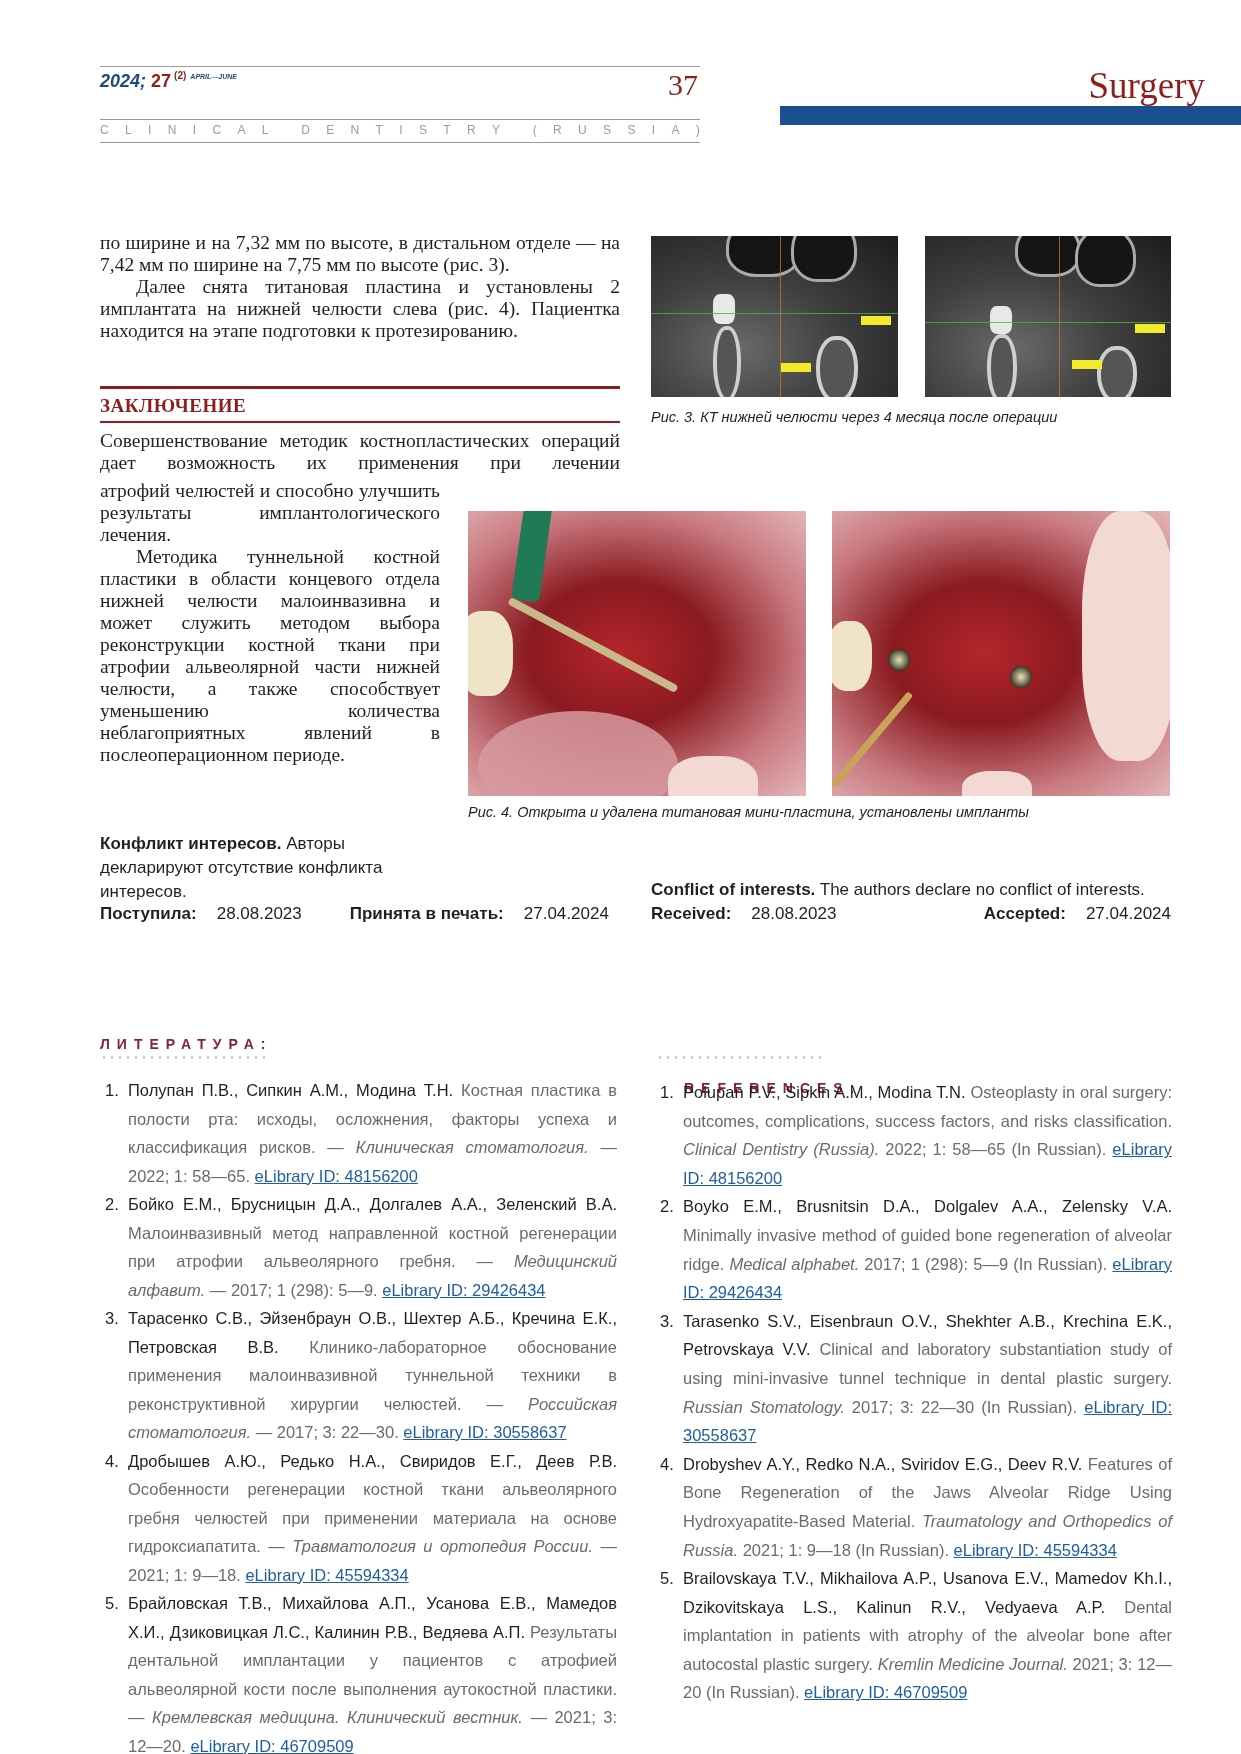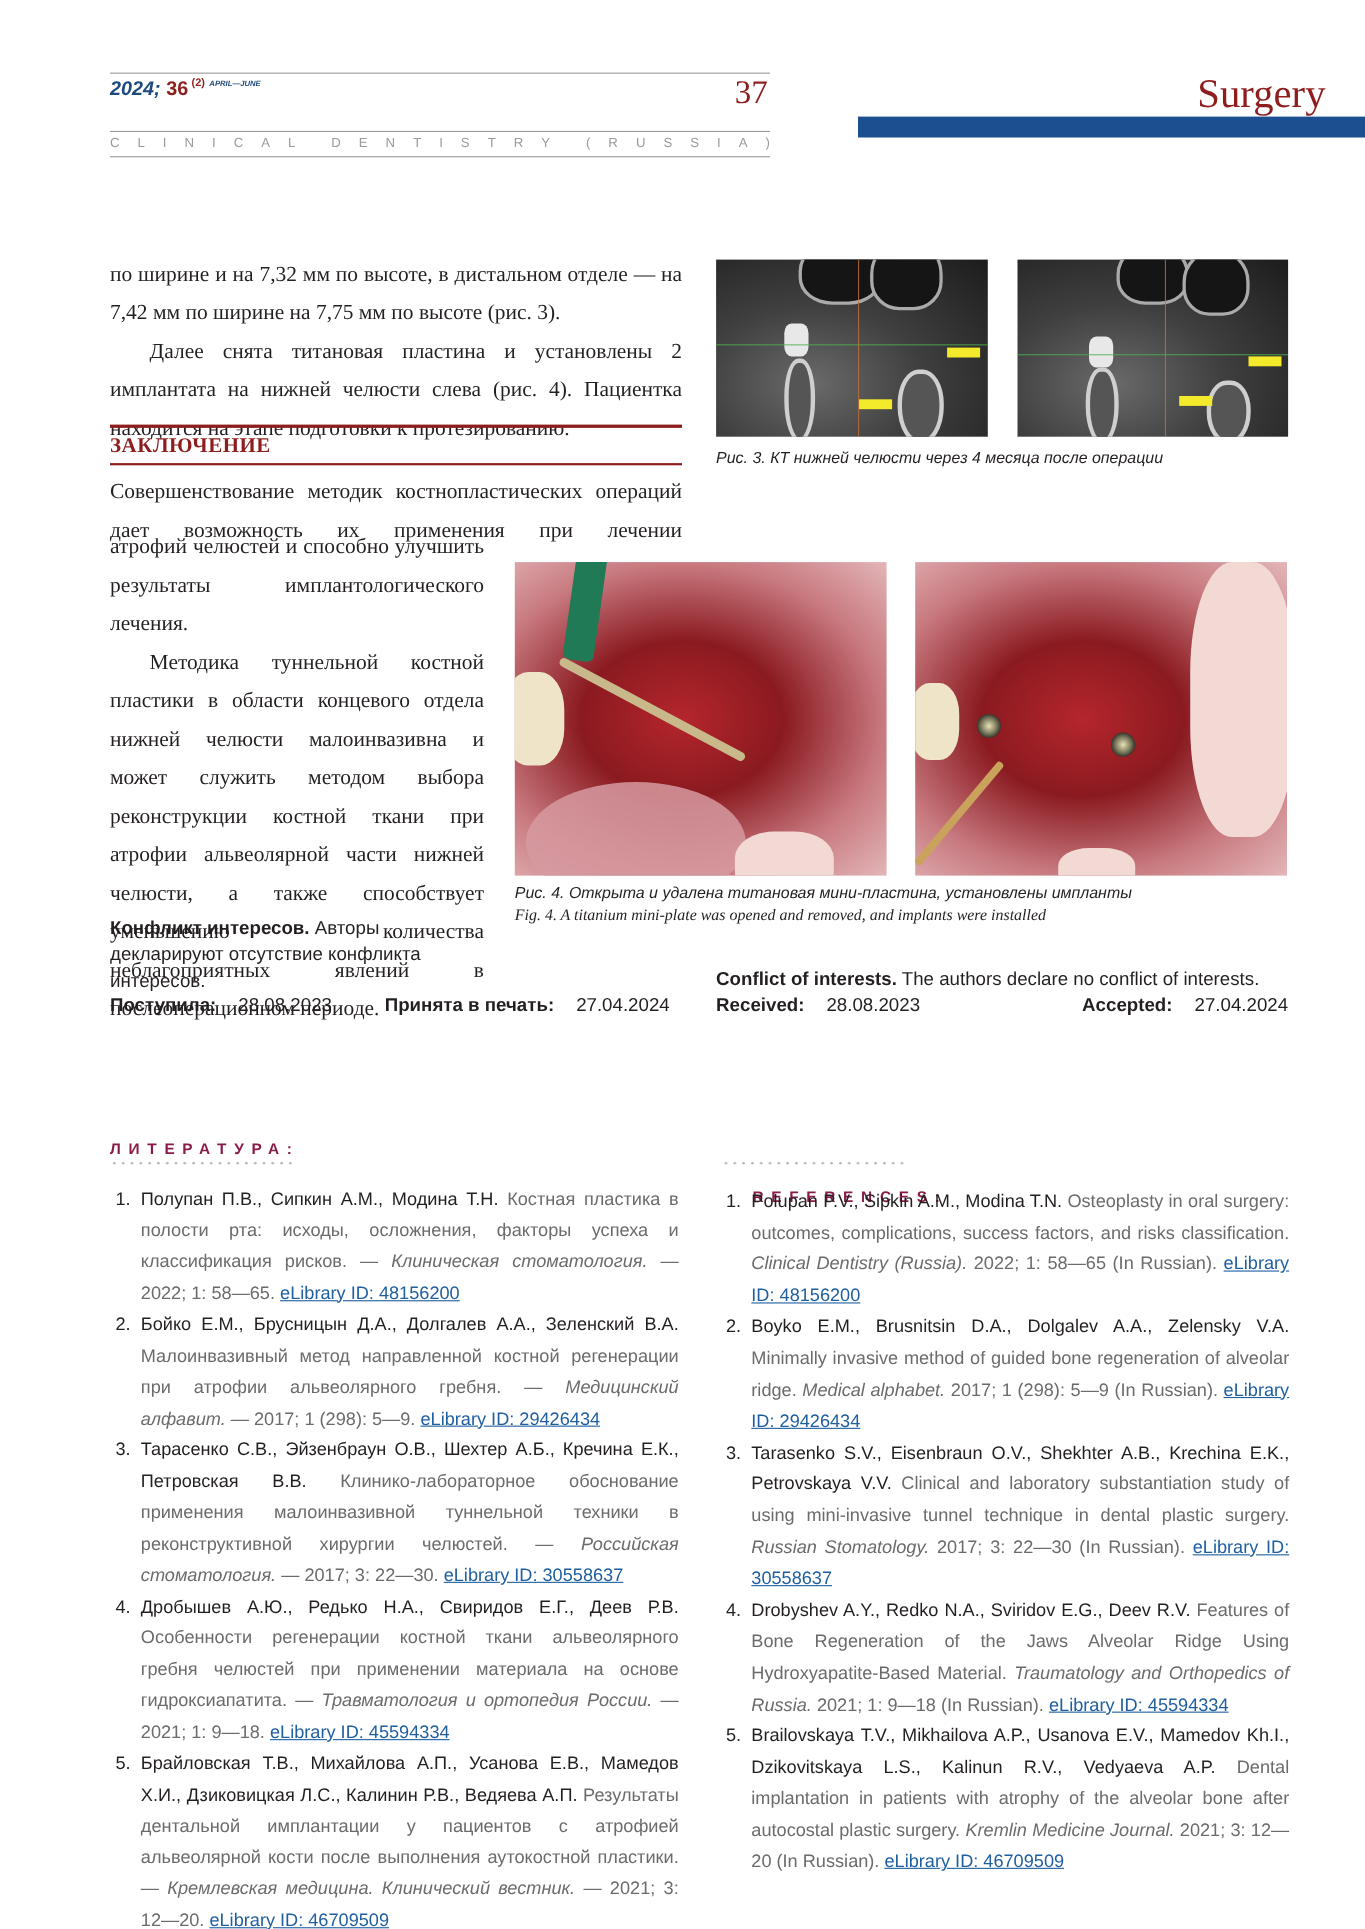--- a/index.html
+++ b/index.html
@@ -16,21 +16,21 @@
   .hdr-page { position: absolute; left: 668px; top: 68px; font-family: "Liberation Serif", serif; font-size: 30px; color: #8e1e1e; }
   .hdr-midline { position: absolute; left: 100px; top: 119px; width: 600px; height: 1px; background: #9a9a9a; }
   .hdr-journal { position: absolute; left: 100px; top: 123px; width: 600px; font-family: "Liberation Sans", sans-serif;
                  font-size: 12px; color: #9a9a9a; display: flex; justify-content: space-between; letter-spacing: 0; }
   .hdr-journal span { display: inline-block; }
   .hdr-botline { position: absolute; left: 100px; top: 142px; width: 600px; height: 1px; background: #9a9a9a; }
   .hdr-section { position: absolute; right: 36px; top: 64px; font-family: "Liberation Serif", serif; font-size: 37px; color: #8e1e1e; }
   .hdr-bar { position: absolute; left: 780px; top: 106px; width: 461px; height: 19px; background: #1b4f8f; }
 
   
-  .body-text { font-family: "Liberation Serif", serif; font-size: 19.5px; line-height: 35px; color: #231f20; text-align: justify; margin: 0; }
+  .body-text { font-family: "Liberation Serif", serif; font-size: 19.5px; line-height: 22px; color: #231f20; text-align: justify; margin: 0; }
   .col-left-top { position: absolute; left: 100px; top: 232px; width: 520px; }
   .indent { text-indent: 36px; }
 
   .concl-rule-top { position: absolute; left: 100px; top: 386px; width: 520px; height: 3px; background: #8e1e1e; }
   .concl-title { position: absolute; left: 100px; top: 395px; font-family: "Liberation Serif", serif; font-weight: bold; font-size: 19px; color: #8e1e1e; letter-spacing: 0.5px; }
   .concl-rule-bot { position: absolute; left: 100px; top: 421px; width: 520px; height: 2px; background: #8e1e1e; }
 
   .concl-full { position: absolute; left: 100px; top: 430px; width: 520px; }
   .concl-narrow { position: absolute; left: 100px; top: 480px; width: 340px; }
 
@@ -77,21 +77,21 @@
   .ref-list a { color: #1f5fa0; text-decoration: underline; }
   .ref-ru { left: 105px; top: 1076px; width: 512px; }
   .ref-en { left: 660px; top: 1078px; width: 512px; line-height: 28.6px; }
 </style>
 </head>
 <body>
 
 <div class="hdr-topline"></div>
 <div class="hdr-issue">
   <span class="yr">2024;</span>
-  <span class="vol">36</span><span class="num">(2)</span><span class="period">APRIL—JUNE</span>
+  <span class="vol">27</span><span class="num">(2)</span><span class="period">APRIL—JUNE</span>
 </div>
 <div class="hdr-page">37</div>
 <div class="hdr-midline"></div>
 <div class="hdr-journal" id="journal-letters">
     <span>C</span>
     <span>L</span>
     <span>I</span>
     <span>N</span>
     <span>I</span>
     <span>C</span>
@@ -174,21 +174,20 @@
 <div class="img photo" style="left:832px; top:511px; width:338px; height:285px;">
   <div class="tooth" style="left:-5px; top:110px; width:45px; height:70px;"></div>
   <div class="implant" style="left:56px; top:138px;"></div>
   <div class="implant" style="left:178px; top:155px;"></div>
   <div class="retractor" style="left:-20px; top:225px; width:120px;"></div>
   <div class="glove" style="left:250px; top:0px; width:95px; height:250px;"></div>
   <div class="glove" style="left:130px; top:260px; width:70px; height:40px;"></div>
 </div>
 <div class="caption" style="left:468px; top:802px; width:720px;">
   <div>Рис. 4. Открыта и удалена титановая мини-пластина, установлены импланты</div>
-  <div class="en">Fig. 4. A titanium mini-plate was opened and removed, and implants were installed</div>
 </div>
 
 <div class="conflict-ru sans">
   <b class="b">Конфликт интересов.</b>
   <span>Авторы декларируют отсутствие конфликта интересов.</span>
 </div>
 <div class="conflict-en sans">
   <b class="b">Conflict of interests.</b>
   <span>The authors declare no conflict of interests.</span>
 </div>

